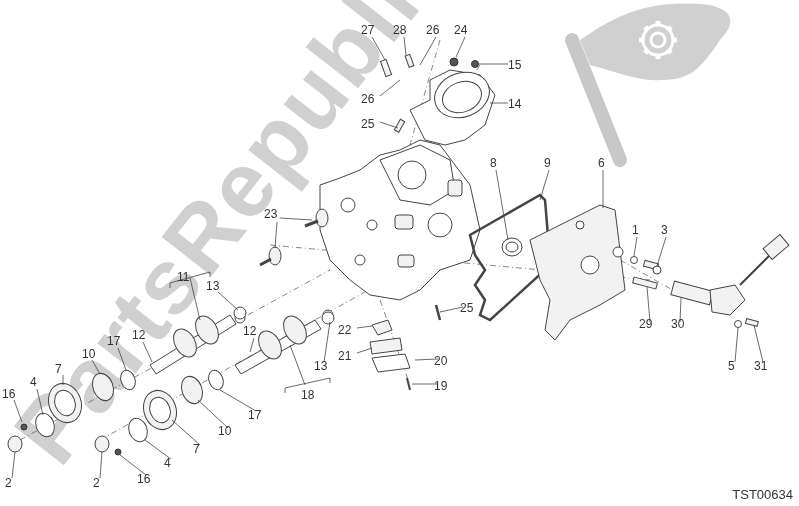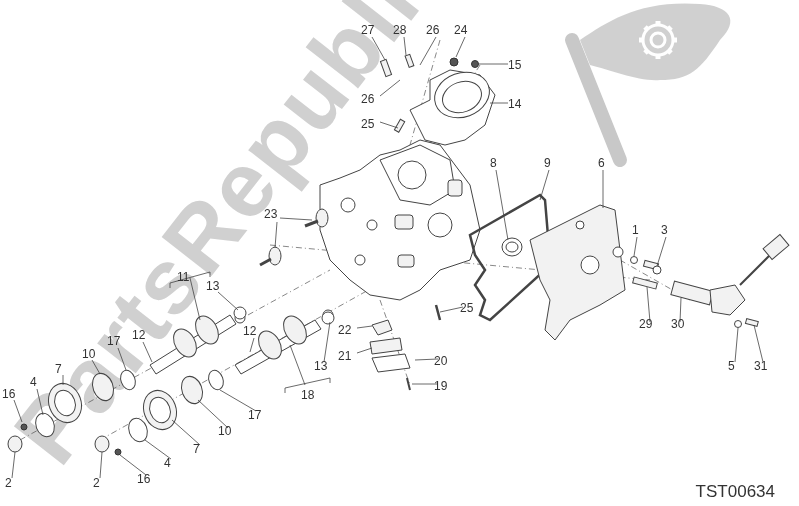--- a/index.html
+++ b/index.html
@@ -1,19 +1,19 @@
 <!DOCTYPE html>
 <html><head>
   <meta charset="utf-8">
   <style>
     html, body { margin: 0; padding: 0; background: #ffffff; }
     body { width: 799px; height: 506px; position: relative; overflow: hidden; font-family: "Liberation Sans", sans-serif; }
     #diagram { position: absolute; left: 0; top: 0; width: 799px; height: 506px; }
     .callout { font-family: "Liberation Sans", sans-serif; font-size: 12px; fill: #333333; }
-    .ref-code { position: absolute; right: 24px; bottom: 4px; font-size: 17px; color: #333; font-family: "Liberation Sans", sans-serif; }
+    .ref-code { position: absolute; right: 6px; bottom: 4px; font-size: 13px; color: #333; font-family: "Liberation Sans", sans-serif; }
     .part { fill: #ffffff; stroke: #444; stroke-width: 1; }
     .part-fill { fill: #f2f2f2; stroke: #444; stroke-width: 1; }
     .dark { fill: #555; stroke: #333; stroke-width: 1; }
     .leader { stroke: #444; stroke-width: 0.8; fill: none; }
     .axis { stroke: #555; stroke-width: 0.7; stroke-dasharray: 6 3 1 3; fill: none; }
     .wm { fill: #c8c8c8; opacity: 0.85; }
   </style>
 </head>
 <body>
 

